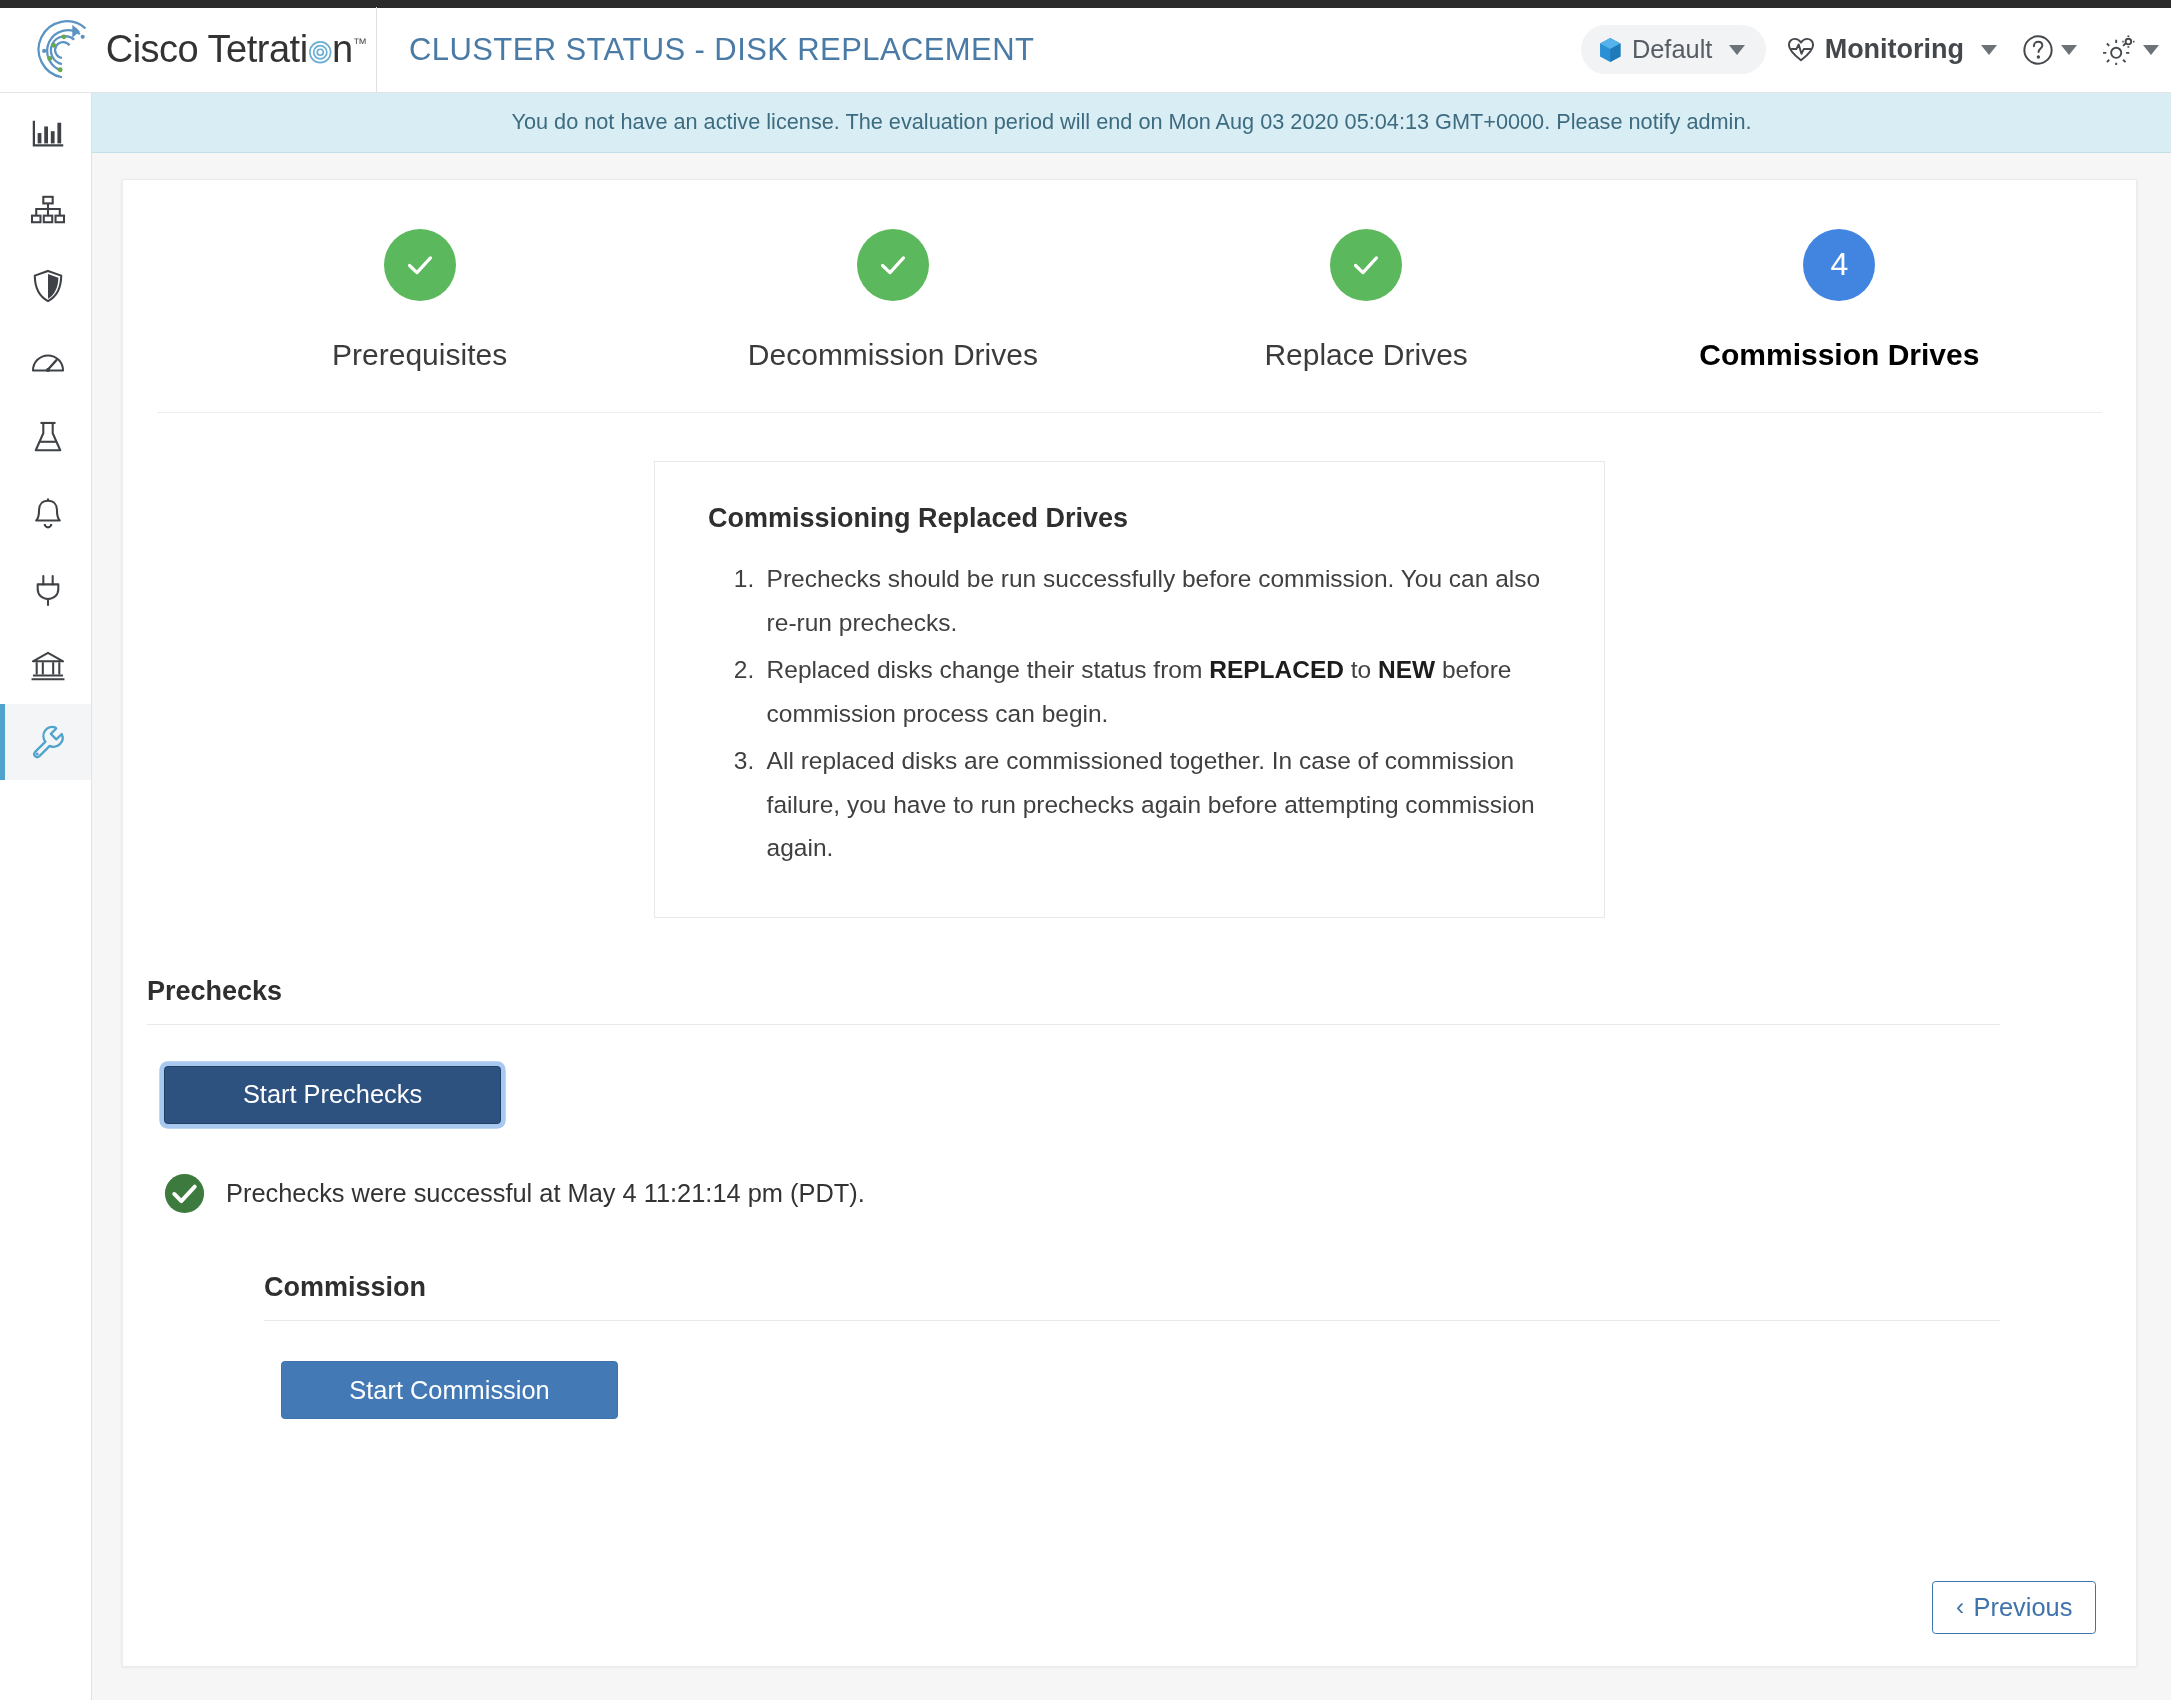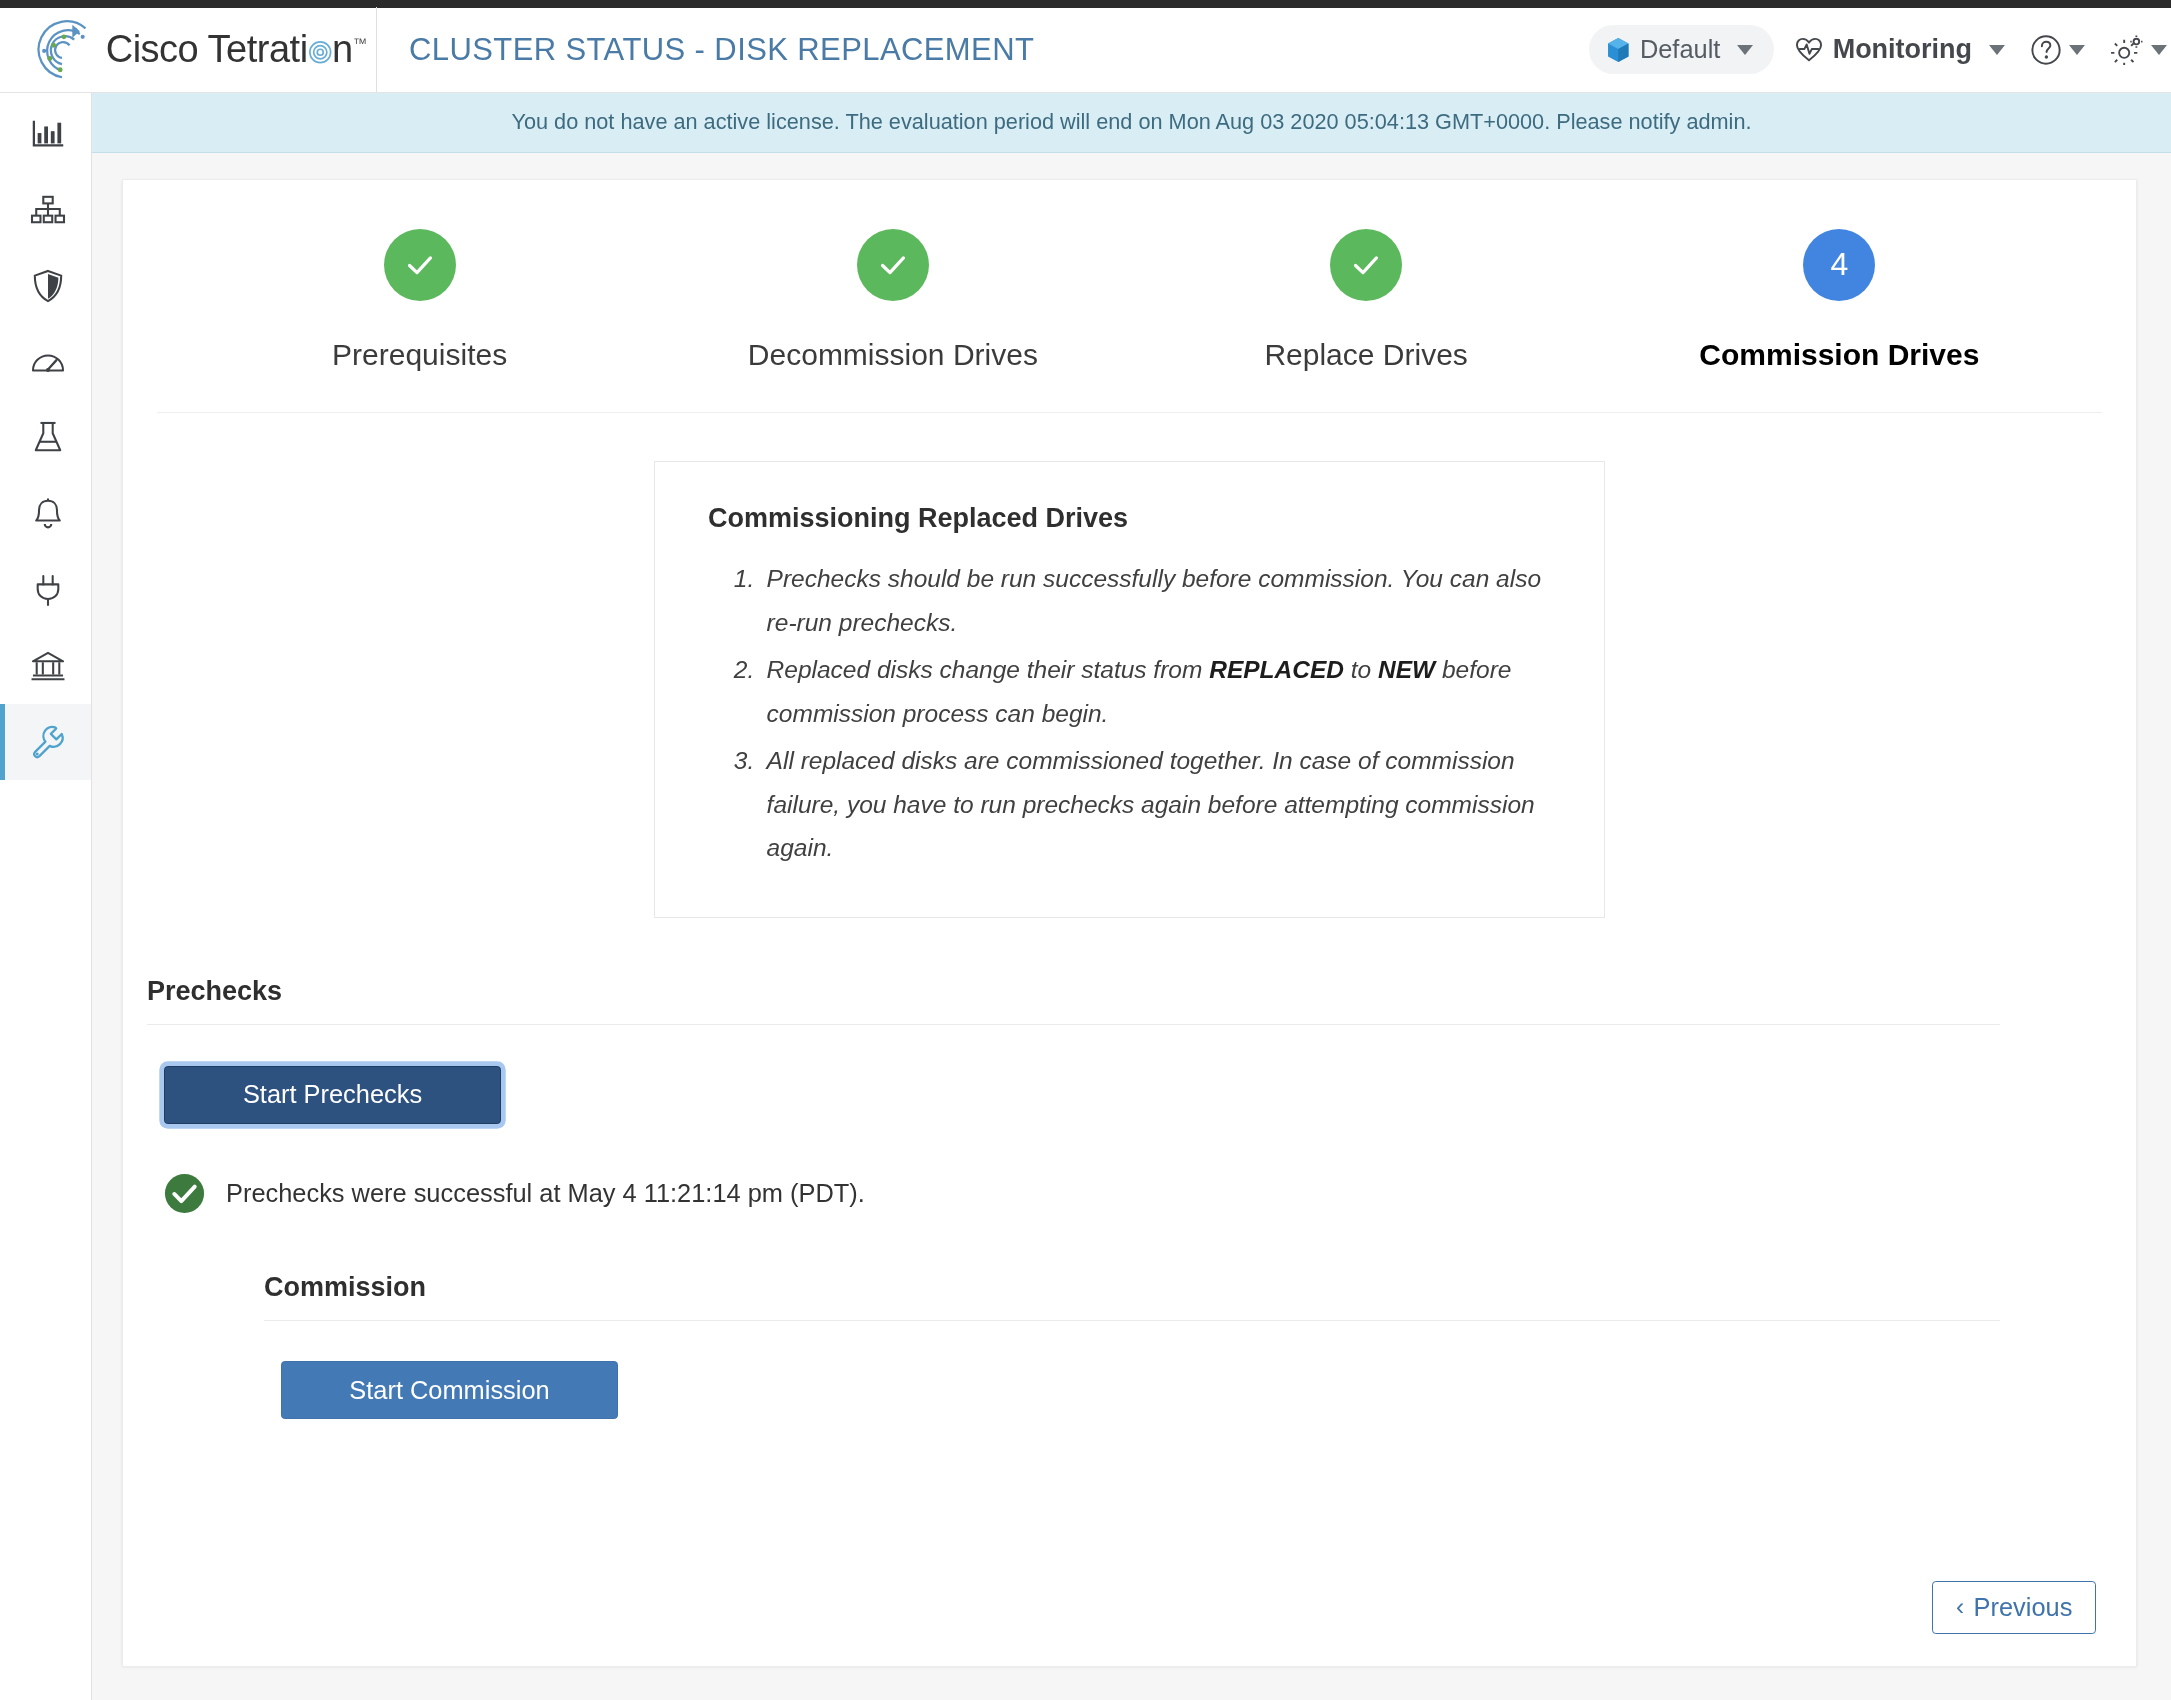--- a/index.html
+++ b/index.html
@@ -54,21 +54,21 @@
     color:#4a7ba7;
     letter-spacing: 0.4px;
     white-space: nowrap;
     font-weight: 400;
   }
 
   .header-right {
     margin-left:auto;
     display:flex;
     align-items:center;
-    padding-right: 4px;
+    padding-right: 12px;
     gap: 0px;
   }
   .scope-pill {
     display:flex; align-items:center;
     background:#f2f3f5;
     border-radius: 28px;
     padding: 10.4px 21px 10.4px 17px;
     margin-right: 21px;
     gap:9.4px;
   }
@@ -177,21 +177,21 @@
     border:0.9px solid #e8e8e8;
     padding: 41px 53px 43px 53px;
     background:#ffffff;
   }
   .info-title {
     font-size: 27px;
     font-weight:700;
     color:#2f2f2f;
     margin-bottom: 22.6px;
   }
-  .info-list { margin-left: 53px; font-style: italic; }
+  .info-list { margin-left: 53px; }
   .info-list li {
     font-size: 24.5px;
     color:#404040;
     line-height: 1.78;
     margin-bottom: 3.8px;
     padding-left: 5.6px;
   }
   .info-list li b { font-weight:700; color:#1d1d1d; }
 
   

